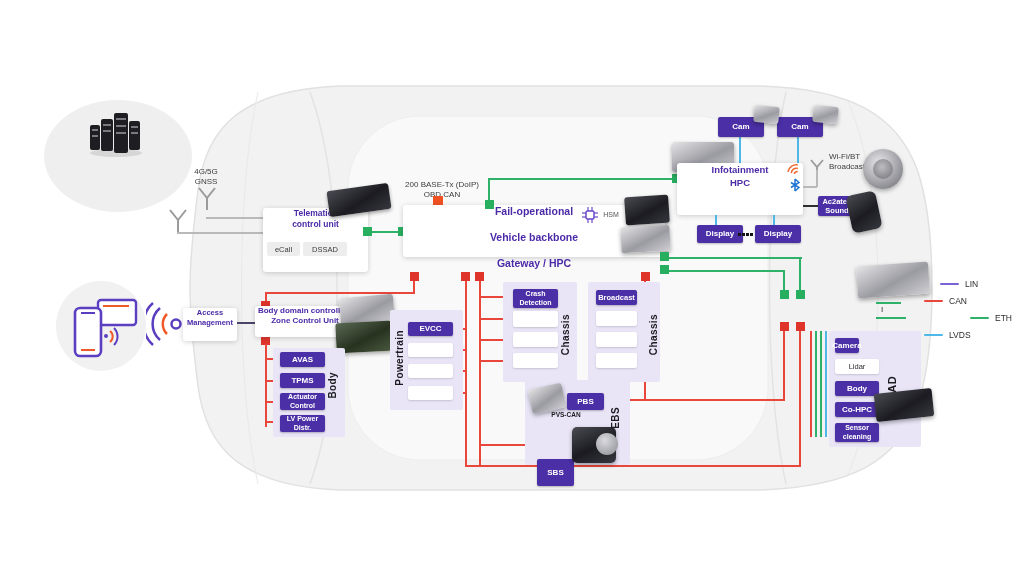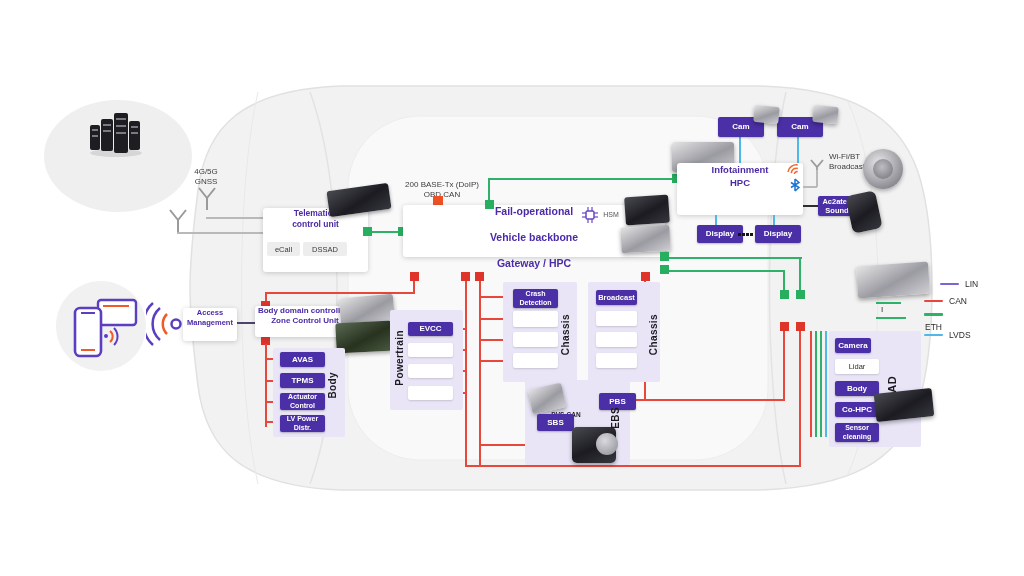--- a/index.html
+++ b/index.html
@@ -255,21 +255,21 @@
   <div class="device" style="left:849px;top:193px;width:30px;height:38px;transform:rotate(-12deg);border-radius:6px;"></div>
 
   <div class="device silver" style="left:857px;top:264px;width:72px;height:32px;transform:rotate(-4deg);"></div>
   <div class="sq can" style="left:780px;top:322px;"></div>
   <div class="sq can" style="left:796px;top:322px;"></div>
   <div class="hl c-eth" style="left:876px;top:302px;width:25px;"></div>
   <div class="hl c-eth" style="left:876px;top:317px;width:30px;"></div>
   <div class="port-mark" style="left:881px;top:305px;">I</div>
 
   <div class="panel" style="left:829px;top:331px;width:92px;height:116px;"></div>
-  <div class="pbox" style="left:835px;top:338px;width:36px;height:15px;">Camera</div>
+  <div class="pbox" style="left:835px;top:338px;width:24px;height:15px;">Camera</div>
   <div class="wbox" style="left:835px;top:359px;width:44px;height:15px;">Lidar</div>
   <div class="pbox" style="left:835px;top:381px;width:44px;height:15px;">Body</div>
   <div class="pbox" style="left:835px;top:402px;width:44px;height:15px;">Co-HPC</div>
   <div class="pbox" style="left:835px;top:423px;width:44px;height:19px;font-size:7px;">Sensor cleaning</div>
   <div class="vlabel" style="left:886px;top:376px;font-size:11px;">AD</div>
   <div class="device" style="left:875px;top:391px;width:58px;height:28px;transform:rotate(-6deg);"></div>
 
   <div class="abs" style="left:56px;top:281px;width:90px;height:90px;background:#f1f1f1;border-radius:50%;"></div>
   <svg class="abs" style="left:72px;top:294px;" width="68" height="66">
     <rect x="26" y="6" width="38" height="25" rx="3" fill="#fff" stroke="#5b3fc0" stroke-width="2.4"></rect>
@@ -324,36 +324,36 @@
 
   <div class="panel" style="left:588px;top:282px;width:72px;height:100px;"></div>
   <div class="pbox" style="left:596px;top:290px;width:41px;height:15px;font-size:7.5px;">Broadcast</div>
   <div class="wbox" style="left:596px;top:311px;width:41px;height:15px;"></div>
   <div class="wbox" style="left:596px;top:332px;width:41px;height:15px;"></div>
   <div class="wbox" style="left:596px;top:353px;width:41px;height:15px;"></div>
   <div class="vlabel" style="left:648px;top:314px;">Chassis</div>
 
   <div class="panel" style="left:525px;top:380px;width:105px;height:85px;"></div>
   <div class="device silver" style="left:530px;top:386px;width:34px;height:25px;transform:rotate(-12deg);"></div>
-  <div class="pbox" style="left:567px;top:393px;width:37px;height:17px;margin-left:32px;">PBS</div>
+  <div class="pbox" style="left:567px;top:393px;width:37px;height:17px;">PBS</div>
   <div class="note" style="left:546px;top:411px;width:40px;font-size:6.5px;font-weight:bold;color:#1b1b1f;">PVS-CAN</div>
-  <div class="pbox" style="left:537px;top:414px;width:37px;height:17px;">SBS</div>
+  <div class="pbox" style="left:537px;top:459px;width:37px;height:27px;">SBS</div>
   <div class="device" style="left:572px;top:427px;width:44px;height:36px;border-radius:5px;"></div>
   <div class="abs" style="left:596px;top:433px;width:22px;height:22px;border-radius:50%;background:radial-gradient(circle at 40% 35%,#d9d9de,#8a8a92);"></div>
   <div class="vlabel" style="left:610px;top:407px;">EBS</div>
 
   <div class="legend-row" style="left:940px;top:279px;">
     <div class="legend-line" style="background:var(--lin);"></div>
     <span>LIN</span>
   </div>
   <div class="legend-row" style="left:924px;top:296px;">
     <div class="legend-line" style="background:var(--can);"></div>
     <span>CAN</span>
   </div>
-  <div class="legend-row" style="left:924px;top:313px;flex-direction:column;">
+  <div class="legend-row" style="left:970px;top:313px;">
     <div class="legend-line" style="background:var(--eth);"></div>
     <span>ETH</span>
   </div>
   <div class="legend-row" style="left:924px;top:330px;">
     <div class="legend-line" style="background:var(--lvds);"></div>
     <span>LVDS</span>
   </div>
 
 </div>
 

